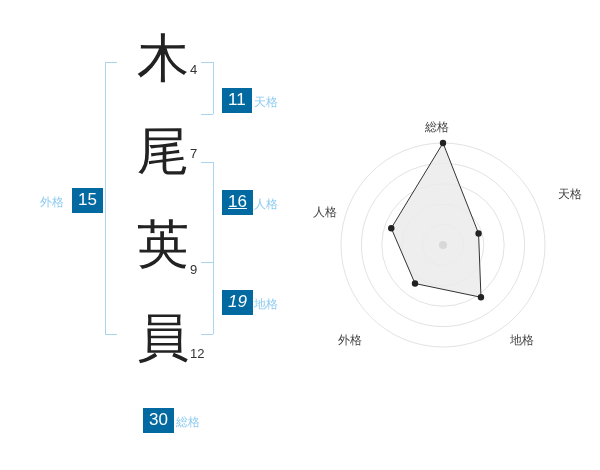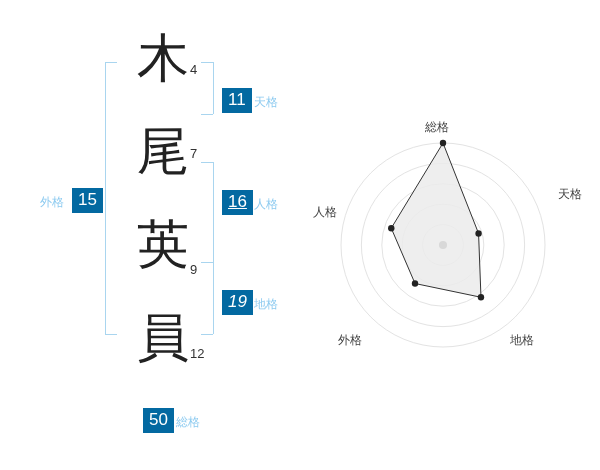--- a/index.html
+++ b/index.html
@@ -152,21 +152,21 @@
 
     <div class="chip chip-jinkaku">16</div>
     <div class="chip-label lbl-jinkaku">人格</div>
 
     <div class="chip chip-chikaku">19</div>
     <div class="chip-label lbl-chikaku">地格</div>
 
     <div class="chip chip-gaikaku">15</div>
     <div class="chip-label lbl-gaikaku">外格</div>
 
-    <div class="chip chip-soukaku">50</div>
+    <div class="chip chip-soukaku">30</div>
     <div class="chip-label lbl-soukaku">総格</div>
   </div>
 
   <div class="radar-wrap">
     <svg id="radar-svg" width="300" height="470" viewBox="0 0 300 470">
       <g id="radar-rings">
           <circle cx="143" cy="245" r="20.40" fill="none" stroke="#e3e3e3" stroke-width="1"></circle>
           <circle cx="143" cy="245" r="40.80" fill="none" stroke="#e3e3e3" stroke-width="1"></circle>
           <circle cx="143" cy="245" r="61.20" fill="none" stroke="#e3e3e3" stroke-width="1"></circle>
           <circle cx="143" cy="245" r="81.60" fill="none" stroke="#e3e3e3" stroke-width="1"></circle>

